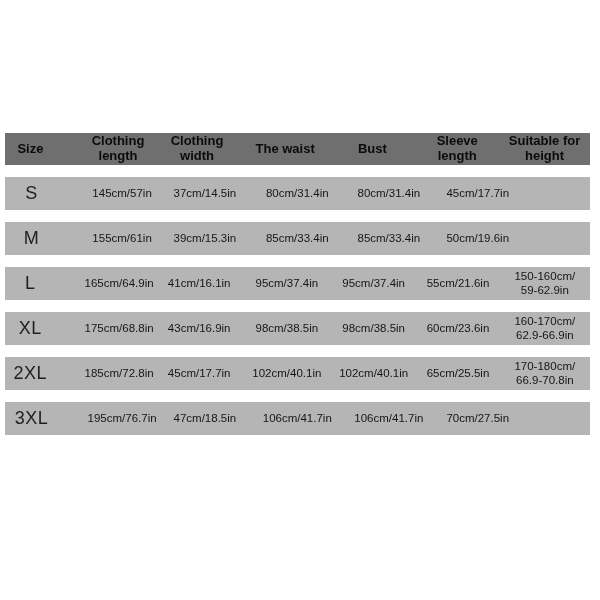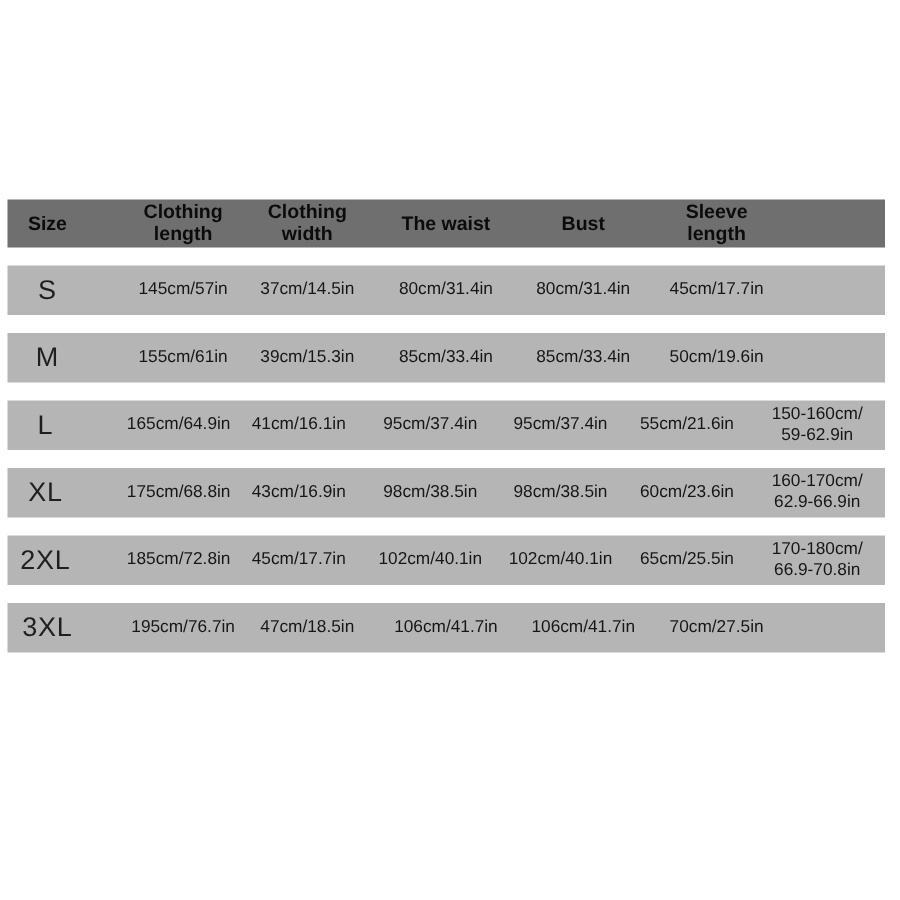--- a/index.html
+++ b/index.html
@@ -68,20 +68,22 @@
       <div class="trow thead">
         <div class="cell">Size</div>
         <div class="cell">Clothing
 length</div>
         <div class="cell">Clothing
 width</div>
         <div class="cell">The waist</div>
         <div class="cell">Bust</div>
         <div class="cell">Sleeve
 length</div>
+        <div class="cell">Suitable for
+height</div>
       </div>
       <div class="trow tbody-row">
         <div class="cell size-cell">S</div>
         <div class="cell">145cm/57in</div>
         <div class="cell">37cm/14.5in</div>
         <div class="cell">80cm/31.4in</div>
         <div class="cell">80cm/31.4in</div>
         <div class="cell">45cm/17.7in</div>
       </div>
       <div class="trow tbody-row">

